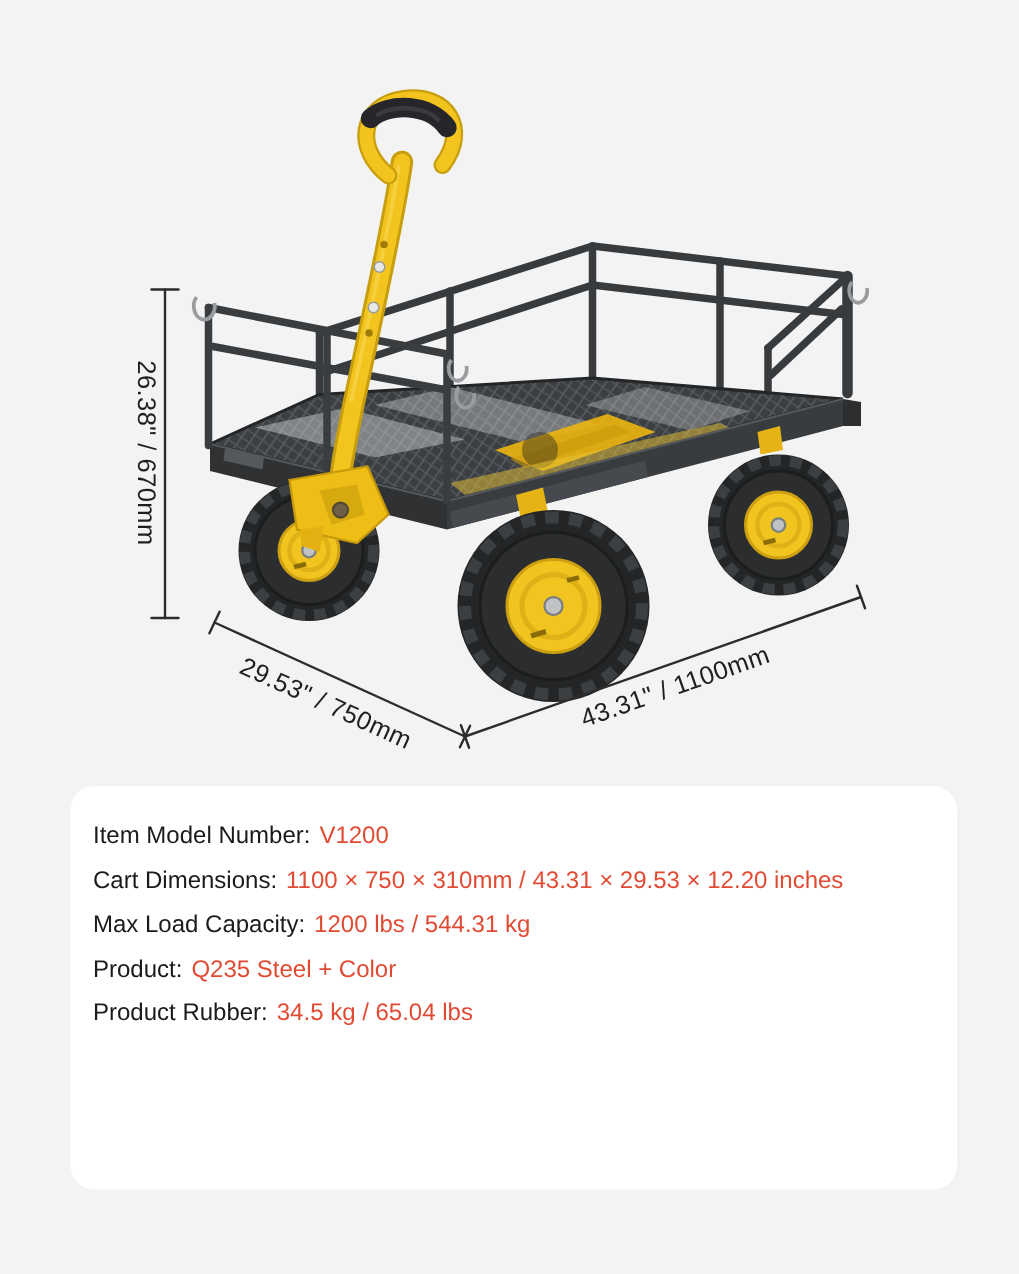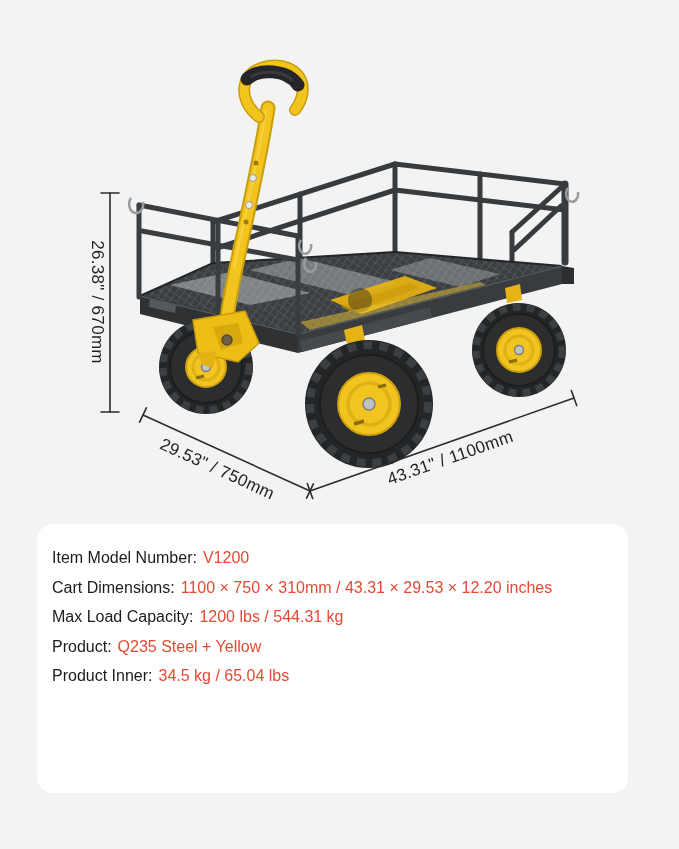--- a/index.html
+++ b/index.html
@@ -12,21 +12,21 @@
   html,body{margin:0;padding:0;}
   body{
     width:679px;height:849px;overflow:hidden;
     background:var(--page-bg);
     font-family:"Liberation Sans", sans-serif;
   }
   .stage{position:relative;width:679px;height:849px;}
   .figure{position:absolute;left:0;top:0;width:679px;height:524px;}
   .figure svg{display:block;}
   .spec-card{
-    position:absolute;left:37px;top:524px;width:591px;height:269px;
+    position:absolute;left:47px;top:524px;width:591px;height:269px;
     background:var(--card-bg);border-radius:16px;box-sizing:border-box;
     padding:19px 10px 0 15px;
   }
   .spec-row{
     line-height:29.6px;font-size:16px;color:var(--text);white-space:nowrap;
   }
   .spec-label{color:var(--text);}
   .spec-value{color:var(--accent);margin-left:6px;}
   .dim-label{
     font-family:"Liberation Sans", sans-serif;
@@ -184,20 +184,20 @@
     <div class="spec-row">
       <span class="spec-label">Item Model Number:</span><span class="spec-value">V1200</span>
     </div>
     <div class="spec-row">
       <span class="spec-label">Cart Dimensions:</span><span class="spec-value">1100 × 750 × 310mm / 43.31 × 29.53 × 12.20 inches</span>
     </div>
     <div class="spec-row">
       <span class="spec-label">Max Load Capacity:</span><span class="spec-value">1200 lbs / 544.31 kg</span>
     </div>
     <div class="spec-row">
-      <span class="spec-label">Product:</span><span class="spec-value">Q235 Steel + Yellow</span>
-    </div>
-    <div class="spec-row">
-      <span class="spec-label">Product Inner:</span><span class="spec-value">34.5 kg / 65.04 lbs</span>
+      <span class="spec-label">Product:</span><span class="spec-value">Q235 Steel + Color</span>
+    </div>
+    <div class="spec-row">
+      <span class="spec-label">Product Rubber:</span><span class="spec-value">34.5 kg / 65.04 lbs</span>
     </div>
   </section>
 
 </div>
 
 </body></html>

